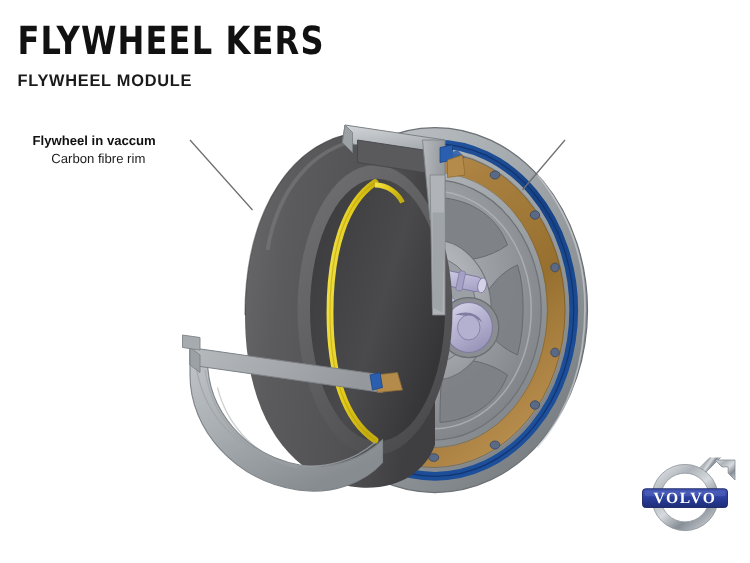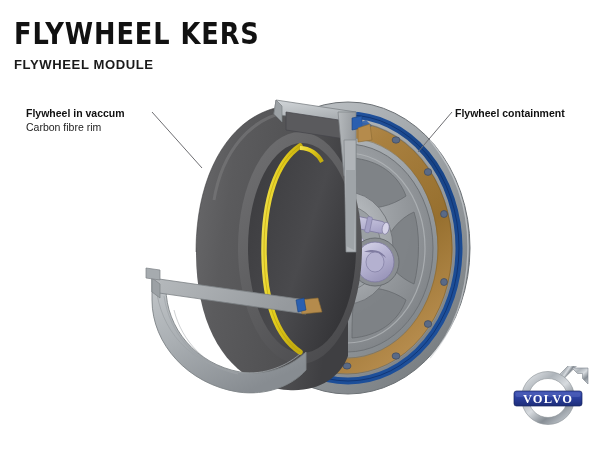--- a/index.html
+++ b/index.html
@@ -66,20 +66,21 @@
     font-weight: bold;
     line-height: 1.35;
     white-space: nowrap;
   }
   .callout .c-line {
     font-size: 10.5px;
     font-weight: normal;
     line-height: 1.35;
     white-space: nowrap;
     color: #1c1c1c;
+    margin-left: 15px;
   }
   #callout-left  { left: 26px;  top: 106px; }
   #callout-right { left: 455px; top: 106px; }
 
   
   #artwork {
     position: absolute;
     left: 0; top: 0;
     width: 600px;
     height: 450px;
@@ -355,23 +356,20 @@
       <line x1="152" y1="112" x2="202" y2="168"></line>
       <line x1="452" y1="112" x2="418" y2="152"></line>
     </g>
   </svg>
 
   <div class="callout" id="callout-left">
     <div class="c-head">Flywheel in vaccum</div>
     <div class="c-line">Carbon fibre rim</div>
   </div>
 
-  <div class="callout" id="callout-right">
-    <div class="c-head">Flywheel containment</div>
-  </div>
 
   <svg id="volvo-logo" viewBox="0 0 84 62">
 
     <g>
       <rect x="48" y="12" width="26" height="6" rx="1" transform="rotate(-45 48 12)" fill="url(#gVolvoRing)" stroke="#7e858d" stroke-width="0.6"></rect>
       <path d="M64 2 L80 2 L80 18 L74.5 12.5 L74.5 7.5 L69.5 7.5 Z" fill="url(#gVolvoRing)" stroke="#7e858d" stroke-width="0.6"></path>
     </g>
 
     <circle cx="40" cy="32" r="23" fill="none" stroke="url(#gVolvoRing)" stroke-width="7"></circle>
     <circle cx="40" cy="32" r="26.5" fill="none" stroke="#8f959b" stroke-width="0.8" opacity="0.8"></circle>

